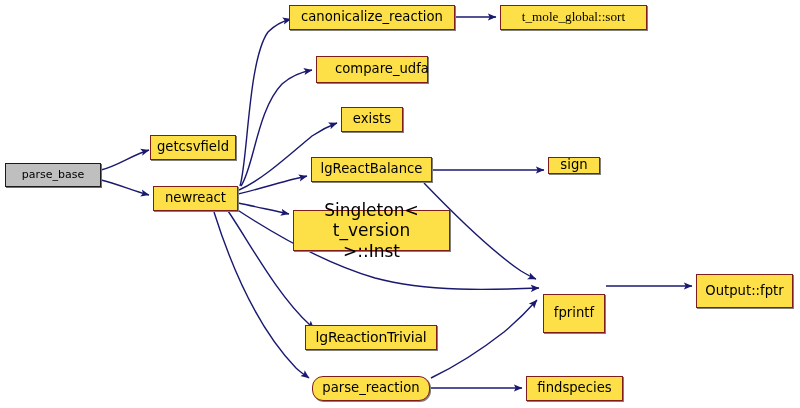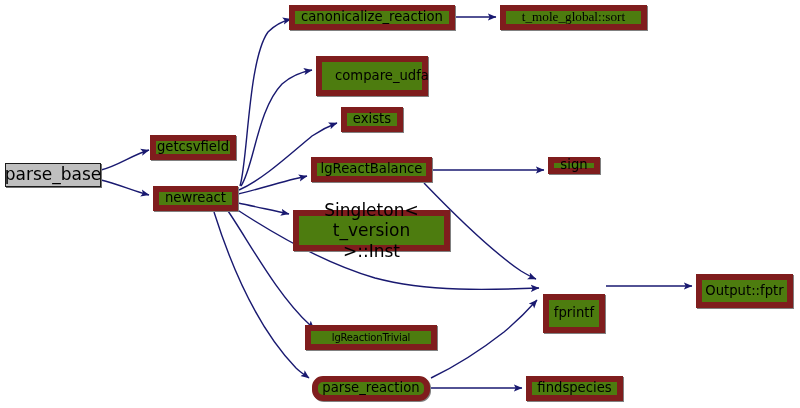--- a/index.html
+++ b/index.html
@@ -1,27 +1,27 @@
 <!DOCTYPE html>
 <html><head>
 <meta charset="utf-8">
 <style>
   html,body{margin:0;padding:0;background:#ffffff;}
   #canvas{position:relative;width:800px;height:408px;background:#ffffff;
           font-family:"DejaVu Sans","Liberation Sans",sans-serif;overflow:hidden;}
   svg#edges{position:absolute;left:0;top:0;width:800px;height:408px;}
-  .node{position:absolute;box-sizing:border-box;background:#4d7c0f;
-        border:6px solid #7f1d1d;display:flex;align-items:center;
+  .node{position:absolute;box-sizing:border-box;background:#fde047;
+        border:1px solid #7f1d1d;display:flex;align-items:center;
         justify-content:center;text-align:center;color:#000000;
         font-size:13.2px;line-height:1.12;white-space:pre;
         box-shadow:1px 1px 0 0 #808080;}
   .node.root{background:#bfbfbf;border:1px solid #1a1a1a;
-             box-shadow:1px 1px 0 0 #707070;font-size:17px;}
+             box-shadow:1px 1px 0 0 #707070;font-size:11px;}
   .node.two-line{white-space:pre-line;line-height:1.18;font-size:17px;}
-  .node.narrow{font-size:10px;letter-spacing:-0.2px;}
+  .node.narrow{font-size:14px;letter-spacing:-0.2px;}
 </style>
 </head>
 <body>
 
 <div id="canvas">
   <svg id="edges" viewBox="0 0 800 408" xmlns="http://www.w3.org/2000/svg">
     <defs>
       <marker id="arrow" markerWidth="9" markerHeight="8" refX="8.2" refY="4" orient="auto" markerUnits="userSpaceOnUse">
         <path d="M0,0.4 L8.6,4 L0,7.6 L1.9,4 Z" fill="#191970"></path>
       </marker>
@@ -44,21 +44,21 @@
         <path d="M431,388 C457,388 493,388 522,388" fill="none" stroke="#191970" stroke-width="1.4" marker-end="url(#arrow)"></path>
         <path d="M606,286 C628,286 662,286 692,286" fill="none" stroke="#191970" stroke-width="1.4" marker-end="url(#arrow)"></path>
       </g>
   </svg>
   <div id="node-layer">
       <div class="node root" style="left: 5px; top: 163px; width: 96px; height: 24px;">parse_base</div>
       <div class="node" style="left: 150px; top: 135px; width: 86px; height: 25px;">getcsvfield</div>
       <div class="node" style="left: 153px; top: 186px; width: 85px; height: 25px;">newreact</div>
       <div class="node" style="left: 289px; top: 5px; width: 166px; height: 25px;">canonicalize_reaction</div>
       <div class="node" style="left: 500px; top: 5px; width: 147px; height: 25px; font-family: Liberation Serif, serif;">t_mole_global::sort</div>
-      <div class="node" style="left: 316px; top: 56px; width: 112px; height: 40px; padding-left: 20px;">compare_udfa</div>
+      <div class="node" style="left: 316px; top: 56px; width: 112px; height: 27px; padding-left: 20px;">compare_udfa</div>
       <div class="node" style="left: 341px; top: 107px; width: 62px; height: 25px;">exists</div>
       <div class="node" style="left: 311px; top: 157px; width: 121px; height: 25px;">lgReactBalance</div>
       <div class="node" style="left: 548px; top: 157px; width: 52px; height: 17px;">sign</div>
       <div class="node two-line" style="left: 293px; top: 210px; width: 157px; height: 41px;">Singleton&lt; t_version
 &gt;::Inst</div>
       <div class="node" style="left: 543px; top: 274px; width: 62px; height: 39px; margin-top: 20px;">fprintf</div>
       <div class="node" style="left: 696px; top: 274px; width: 97px; height: 34px;">Output::fptr</div>
       <div class="node narrow" style="left: 305px; top: 325px; width: 132px; height: 25px;">lgReactionTrivial</div>
       <div class="node" style="left: 312px; top: 376px; width: 118px; height: 25px; border-radius: 11px;">parse_reaction</div>
       <div class="node" style="left: 526px; top: 376px; width: 97px; height: 25px;">findspecies</div>

